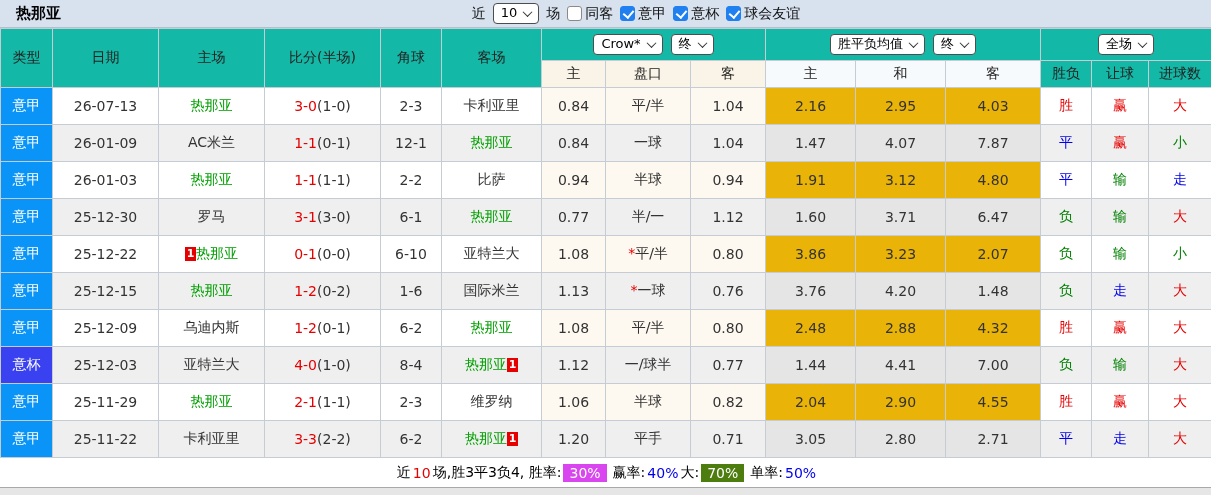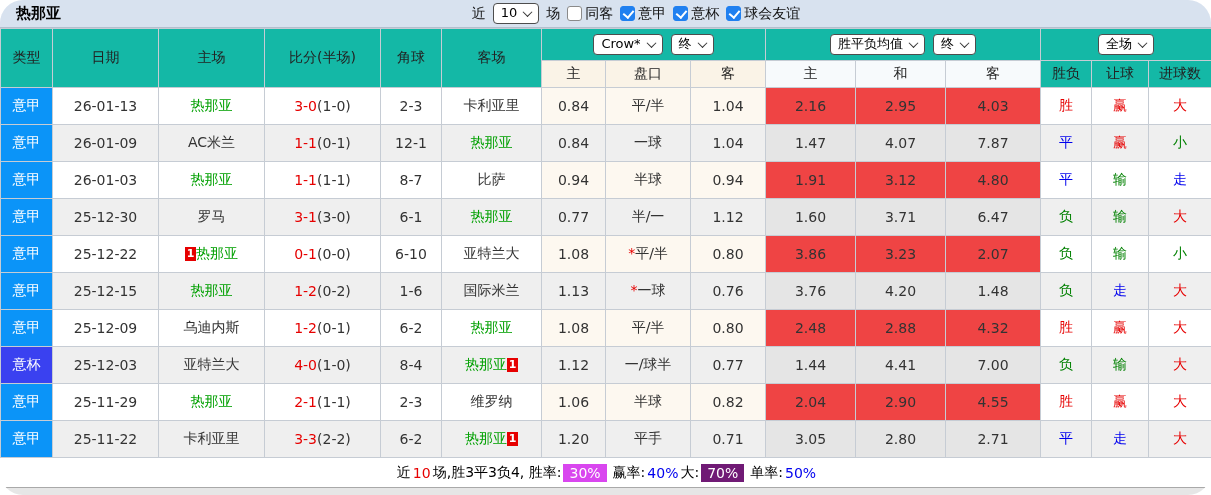--- a/index.html
+++ b/index.html
@@ -1,17 +1,17 @@
 <!DOCTYPE html>
 <html style="--red: #e60000; --green: #008000; --blue: #0000ee; --teamgreen: #00a000; --checkblue: #2080f0; --leaguebg: #0b94f8; --cupbg: #3a41f0; --badgegreen: #008000; --badgered: #e60000;"><head>
 <meta charset="utf-8">
 <style>
   html,body{margin:0;padding:0;background:#fff;}
   body{font-family:"DejaVu Sans","Liberation Sans",sans-serif;}
-  .page{width:1211px;height:495px;overflow:hidden;background:#fff;color:#333;font-size:14px;position:relative;border-radius:23px;}
+  .page{width:1211px;height:495px;overflow:hidden;background:#fff;color:#333;font-size:14px;position:relative;}
 
   
   .topbar{height:28px;background:#d8e2ef;border-bottom:1px solid #b3bfce;box-sizing:border-box;
           display:flex;align-items:center;}
   .title{font-weight:bold;color:#000;font-size:15px;margin-left:16px;}
   .filters{margin:0 auto;display:flex;align-items:center;gap:7px;color:#111;}
   .select{display:inline-flex;align-items:center;background:#fff;border:1px solid #4d4d4d;border-radius:4px;
           padding:1px 7px 2px 7px;font-size:13px;color:#000;cursor:pointer;line-height:16px;}
   .chev{width:6px;height:6px;border-right:1.7px solid #333;border-bottom:1.7px solid #333;
         transform:rotate(45deg) translate(-1px,-1px);margin-left:7px;display:inline-block;}
@@ -27,21 +27,21 @@
   th,td{border:1px solid #c6ccd4;text-align:center;padding:0;overflow:hidden;white-space:nowrap;}
   thead th{background:#14b8a6;font-weight:normal;color:#222;font-size:14px;}
   tr.h1{height:32px;} tr.h2{height:27px;}
   th.sub-odds{background:#faf3e7;}
   th.sub-avg{background:#f7fafc;}
   .groupth .select{margin:0 4px;}
   tbody tr{height:37px;}
   tbody td{background:#fff;font-size:14px;color:#333;}
   tr.alt td{background:#efefef;}
   td.c-odds{background:#fdf8f0;} tr.alt td.c-odds{background:#efefef;}
-  td.c-avg{background:#ef4444;}  tr.alt td.c-avg{background:#e5e5e5;}
+  td.c-avg{background:#eab308;}  tr.alt td.c-avg{background:#e5e5e5;}
   td.c-type{color:#fff;font-size:14px;}
   .team{cursor:pointer;}
   .team.green{color:var(--teamgreen);}
   .c-red{color:var(--red);} .c-green{color:var(--green);} .c-blue{color:var(--blue);}
   .half{color:#333;}
   .card{display:inline-block;background:var(--red);color:#fff;font-size:11px;line-height:14px;
         width:11px;height:14px;vertical-align:1px;font-weight:bold;}
 
   
   .summary{height:29px;display:flex;align-items:center;justify-content:center;color:#000;background:#fff;}
@@ -137,21 +137,21 @@
           <th class="sub-avg">和</th>
           <th class="sub-avg">客</th>
           <th class="sub-res">胜负</th>
           <th class="sub-res">让球</th>
           <th class="sub-res">进球数</th>
         </tr>
       </thead>
     <tbody id="tbody">
         <tr>
           <td class="c-type" style="background: rgb(11, 148, 248);">意甲</td>
-          <td class="c-date">26-01-13</td>
+          <td class="c-date">26-07-13</td>
           <td class="c-team"><span class="team green">热那亚</span></td>
           <td class="c-score"><span class="c-red">3-0</span><span class="half">(1-0)</span></td>
           <td class="c-corner">2-3</td>
           <td class="c-team"><span class="team">卡利亚里</span></td>
           <td class="c-odds">0.84</td>
           <td class="c-odds"><span class="c-red"></span><span>平/半</span></td>
           <td class="c-odds">1.04</td>
           <td class="c-avg">2.16</td>
           <td class="c-avg">2.95</td>
           <td class="c-avg">4.03</td>
@@ -174,21 +174,21 @@
           <td class="c-avg">7.87</td>
           <td class="c-res c-blue">平</td>
           <td class="c-res c-red">赢</td>
           <td class="c-res c-green">小</td>
         </tr>
         <tr>
           <td class="c-type" style="background: rgb(11, 148, 248);">意甲</td>
           <td class="c-date">26-01-03</td>
           <td class="c-team"><span class="team green">热那亚</span></td>
           <td class="c-score"><span class="c-red">1-1</span><span class="half">(1-1)</span></td>
-          <td class="c-corner">8-7</td>
+          <td class="c-corner">2-2</td>
           <td class="c-team"><span class="team">比萨</span></td>
           <td class="c-odds">0.94</td>
           <td class="c-odds"><span class="c-red"></span><span>半球</span></td>
           <td class="c-odds">0.94</td>
           <td class="c-avg">1.91</td>
           <td class="c-avg">3.12</td>
           <td class="c-avg">4.80</td>
           <td class="c-res c-blue">平</td>
           <td class="c-res c-green">输</td>
           <td class="c-res c-blue">走</td>
@@ -316,18 +316,18 @@
   </table>
 
   <div class="summary" id="summary">
       <span>近</span>
       <span class="c-red">10</span>
       <span>场,胜3平3负4, 胜率:</span>
       <span class="badge" style="background: #d946ef;">30%</span>
       <span>赢率:</span>
       <span class="c-blue">40%</span>
       <span>大:</span>
-      <span class="badge" style="background: #701a75;">70%</span>
+      <span class="badge" style="background: #4d7c0f;">70%</span>
       <span>单率:</span>
       <span class="c-blue">50%</span>
     </div>
   <div class="strip"></div>
 </div>
 
 </body></html>

